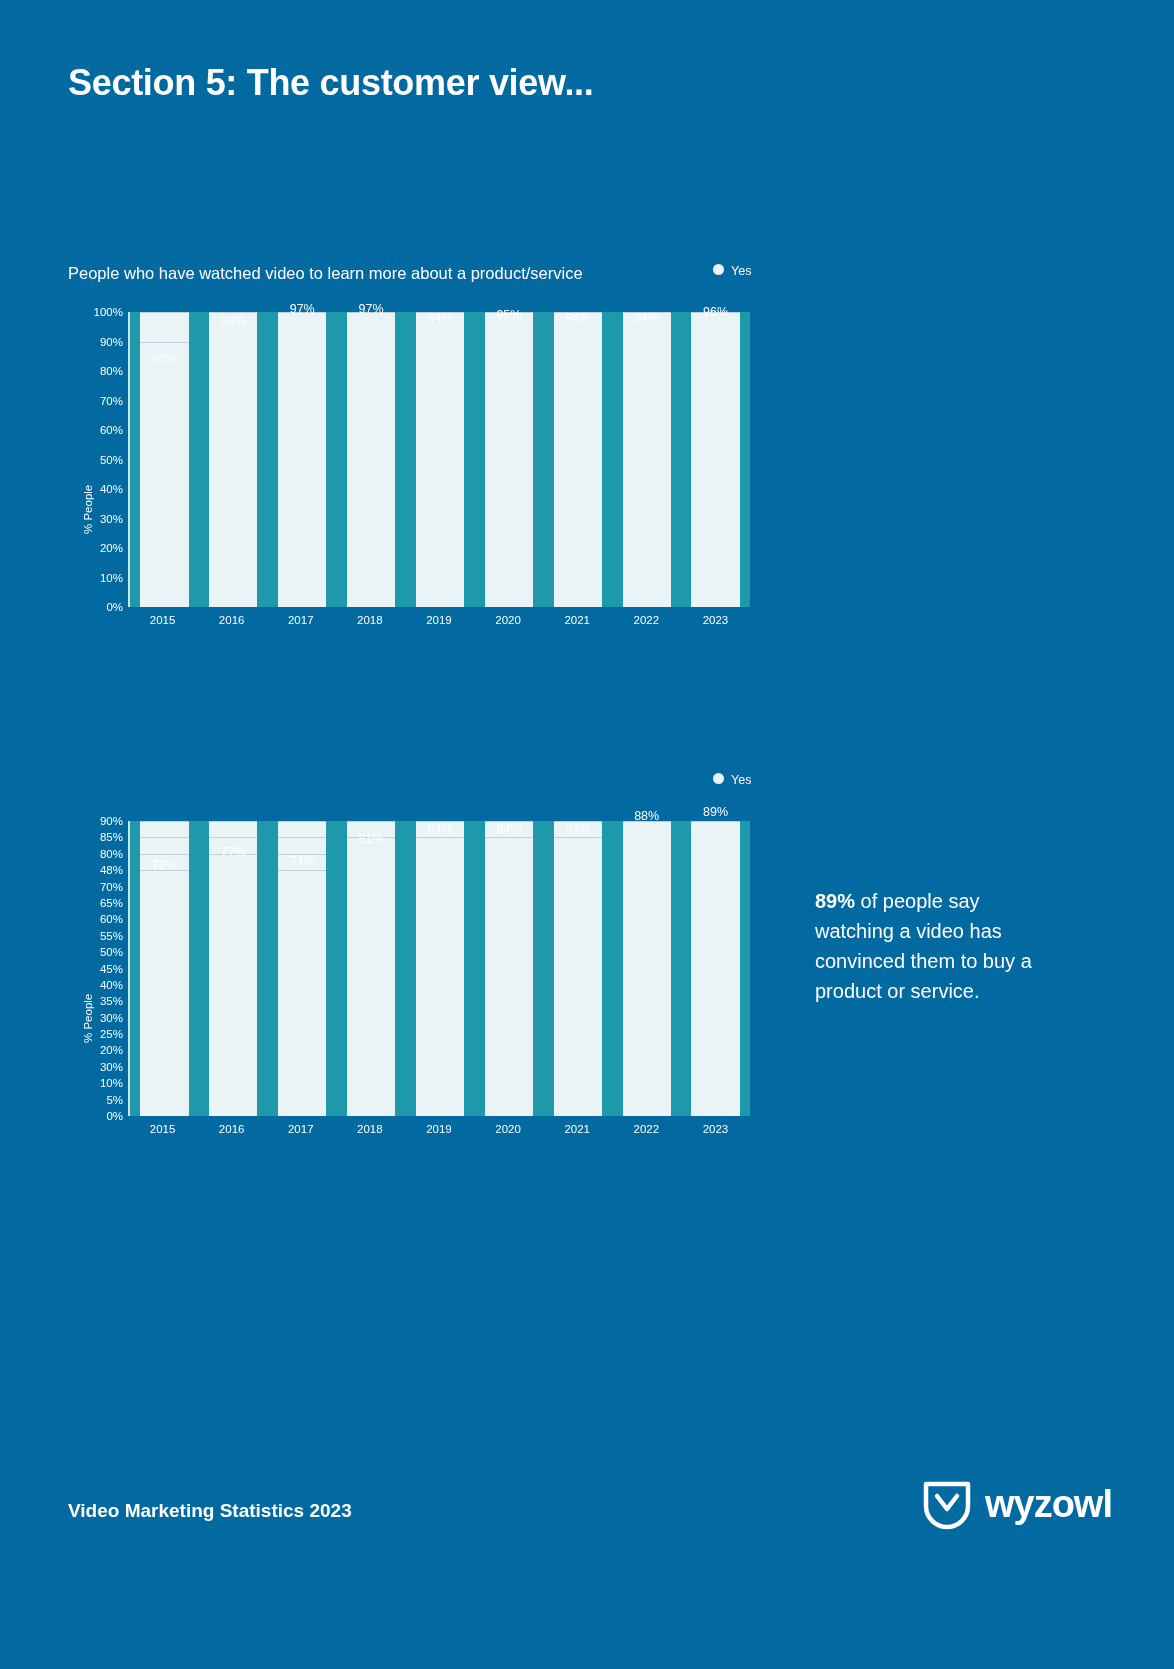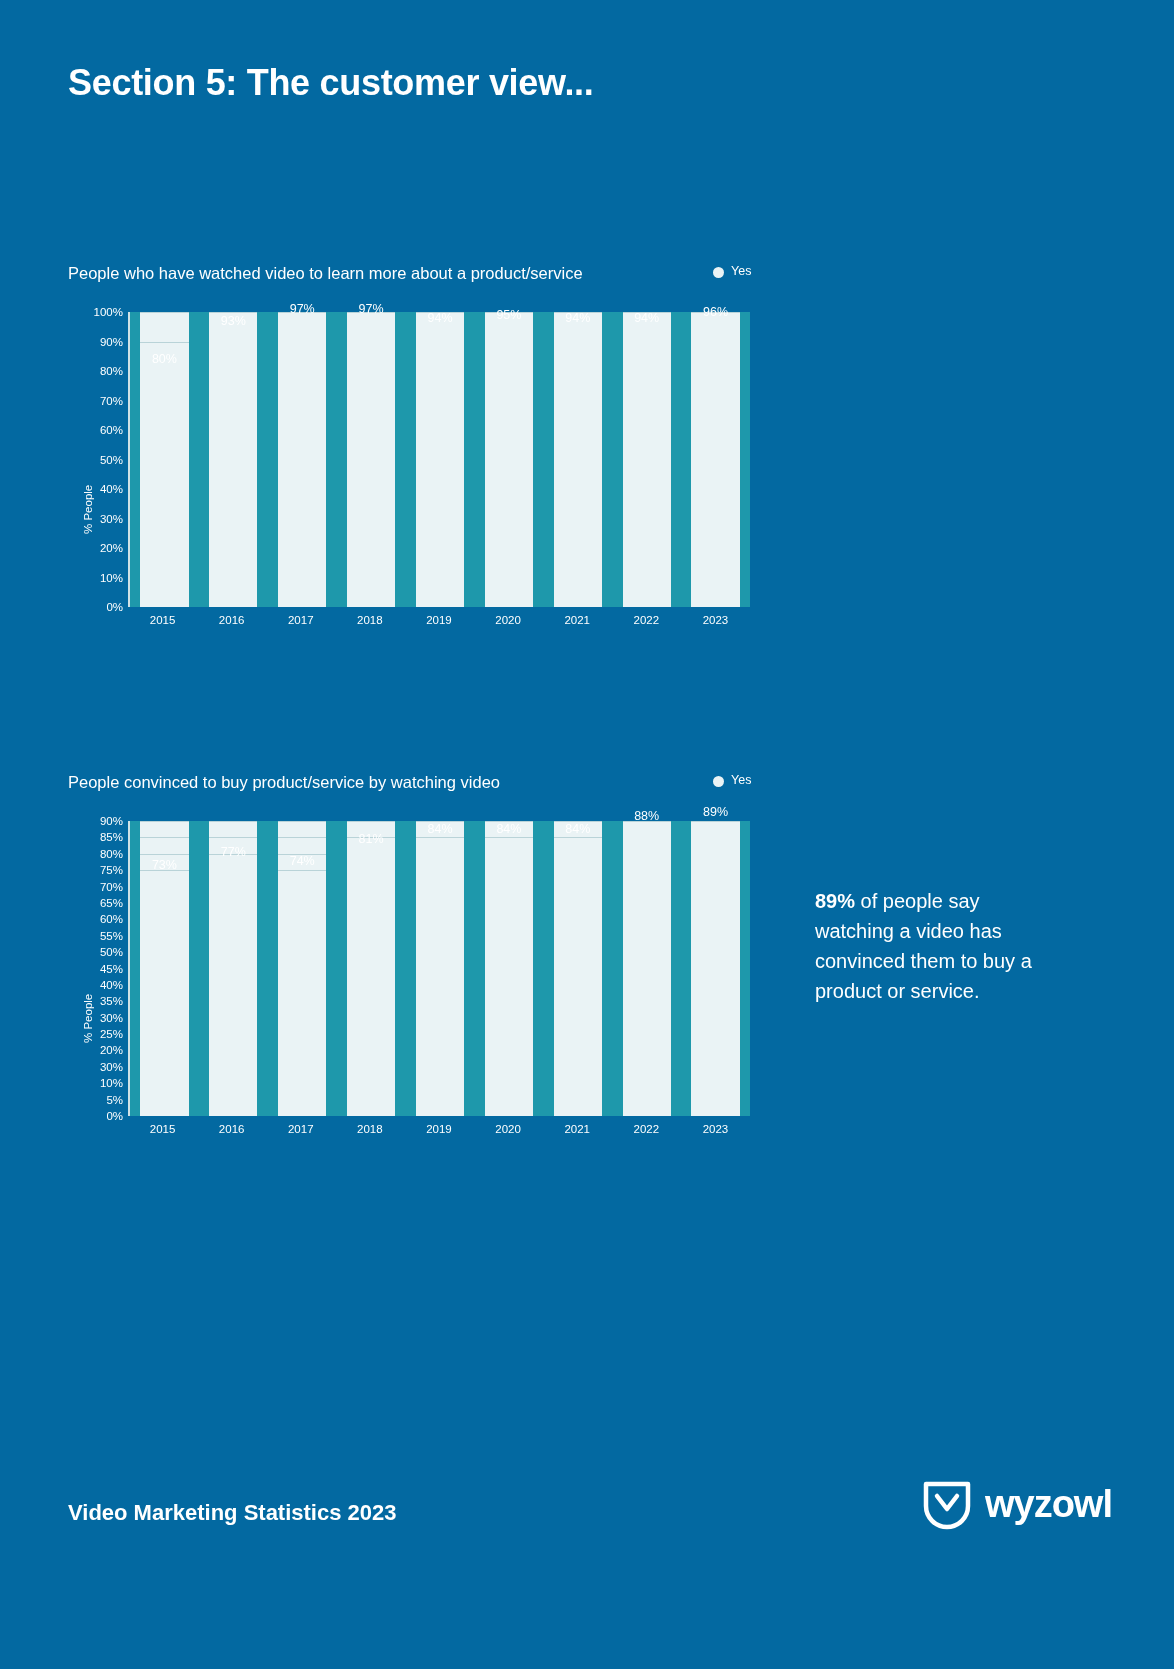--- a/index.html
+++ b/index.html
@@ -22,21 +22,21 @@
     font-size: 20px; line-height: 31px; color: #ffffff; font-weight: 400;
   }
 
   
   .chart-block { position: absolute; }
   .chart-title {
     position: absolute; left: 0; top: 0;
     font-size: 16.5px; color: #ffffff; font-weight: 400; white-space: nowrap;
   }
   .legend {
-    position: absolute; display: flex; align-items: flex-end; gap: 7px;
+    position: absolute; display: flex; align-items: flex-start; gap: 7px;
   }
   .legend-dot {
     width: 11px; height: 11px; border-radius: 50%; background: #eaf3f5; display: block;
   }
   .legend-label { font-size: 12.5px; color: #ffffff; }
 
   .plot-wrap { position: absolute; }
   .ylabel {
     position: absolute;
     color: #ffffff; font-size: 11.5px;
@@ -91,21 +91,21 @@
   
   .callout {
     position: absolute;
     color: #ffffff; font-size: 20px; line-height: 30px; font-weight: 400;
   }
   .callout b { font-weight: bold; }
 
   
   .footer-text {
     position: absolute; left: 68px; top: 1500px;
-    font-size: 22px; font-weight: bold; color: #ffffff;
+    font-size: 19px; font-weight: bold; color: #ffffff;
   }
   .logo {
     position: absolute; right: 62px; top: 1478px;
     display: flex; align-items: center; gap: 12px;
   }
   .logo-word { font-size: 38px; font-weight: bold; color: #ffffff; letter-spacing: -1px; }
 </style>
 </head>
 <body>
 
@@ -213,21 +213,20 @@
           <div class="xlabel">2020</div>
           <div class="xlabel">2021</div>
           <div class="xlabel">2022</div>
           <div class="xlabel">2023</div>
         </div>
     </div>
   </div>
 
 
   <div class="chart-block" id="chart1" style="left:68px; top:773px; width:700px; height:385px;">
-    <div class="chart-title">People convinced to buy product/service by watching video</div>
     <div class="legend" style="left:645px; top:0px;">
       <span class="legend-dot"></span>
       <span class="legend-label">Yes</span>
     </div>
     <div class="plot-wrap" style="left:0; top:48px; width:700px; height:325px;">
       <span class="ylabel" style="left:14px; top:222px;">% People</span>
       <div class="ticks" id="ticks1" style="left:0px; width:55px; height:295px;">
           <div class="tick" style="top: 295px; width: 55px;">0%</div>
           <div class="tick" style="top: 278.611px; width: 55px;">5%</div>
           <div class="tick" style="top: 262.222px; width: 55px;">10%</div>
@@ -236,21 +235,21 @@
           <div class="tick" style="top: 213.056px; width: 55px;">25%</div>
           <div class="tick" style="top: 196.667px; width: 55px;">30%</div>
           <div class="tick" style="top: 180.278px; width: 55px;">35%</div>
           <div class="tick" style="top: 163.889px; width: 55px;">40%</div>
           <div class="tick" style="top: 147.5px; width: 55px;">45%</div>
           <div class="tick" style="top: 131.111px; width: 55px;">50%</div>
           <div class="tick" style="top: 114.722px; width: 55px;">55%</div>
           <div class="tick" style="top: 98.3333px; width: 55px;">60%</div>
           <div class="tick" style="top: 81.9444px; width: 55px;">65%</div>
           <div class="tick" style="top: 65.5556px; width: 55px;">70%</div>
-          <div class="tick" style="top: 49.1667px; width: 55px;">75%</div>
+          <div class="tick" style="top: 49.1667px; width: 55px;">48%</div>
           <div class="tick" style="top: 32.7778px; width: 55px;">80%</div>
           <div class="tick" style="top: 16.3889px; width: 55px;">85%</div>
           <div class="tick" style="top: 0px; width: 55px;">90%</div>
         </div>
       <div class="plot" id="plot1" style="left:60px; top:0px; width:622px; height:295px;">
         <div id="grid1">
             <div class="gridline" style="top: 278.611px;"></div>
             <div class="gridline" style="top: 262.222px;"></div>
             <div class="gridline" style="top: 245.833px;"></div>
             <div class="gridline" style="top: 229.444px;"></div>

